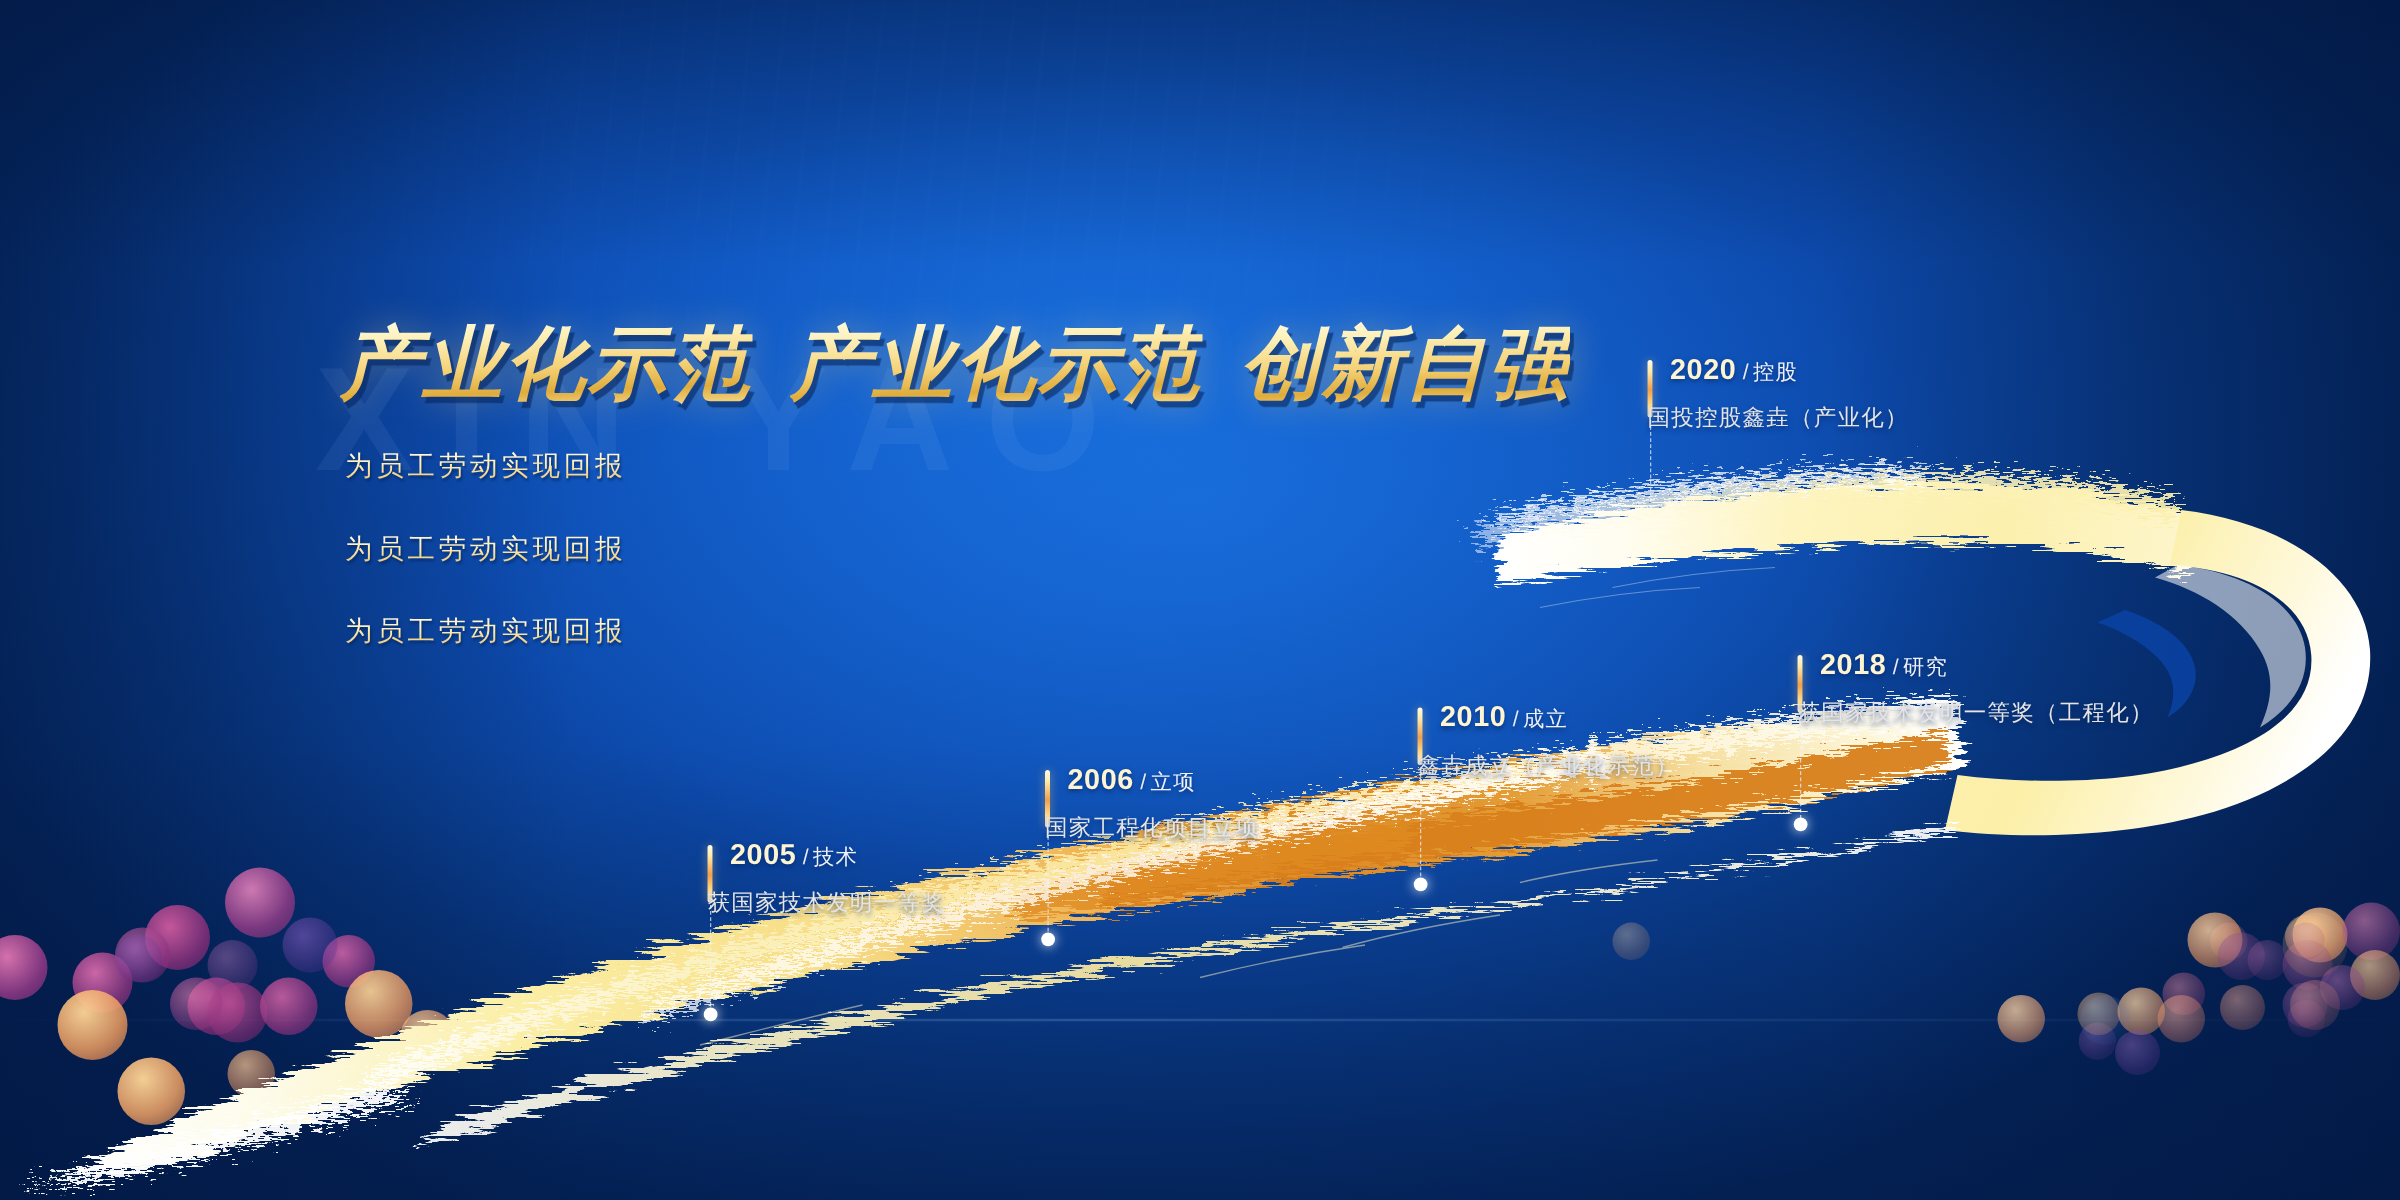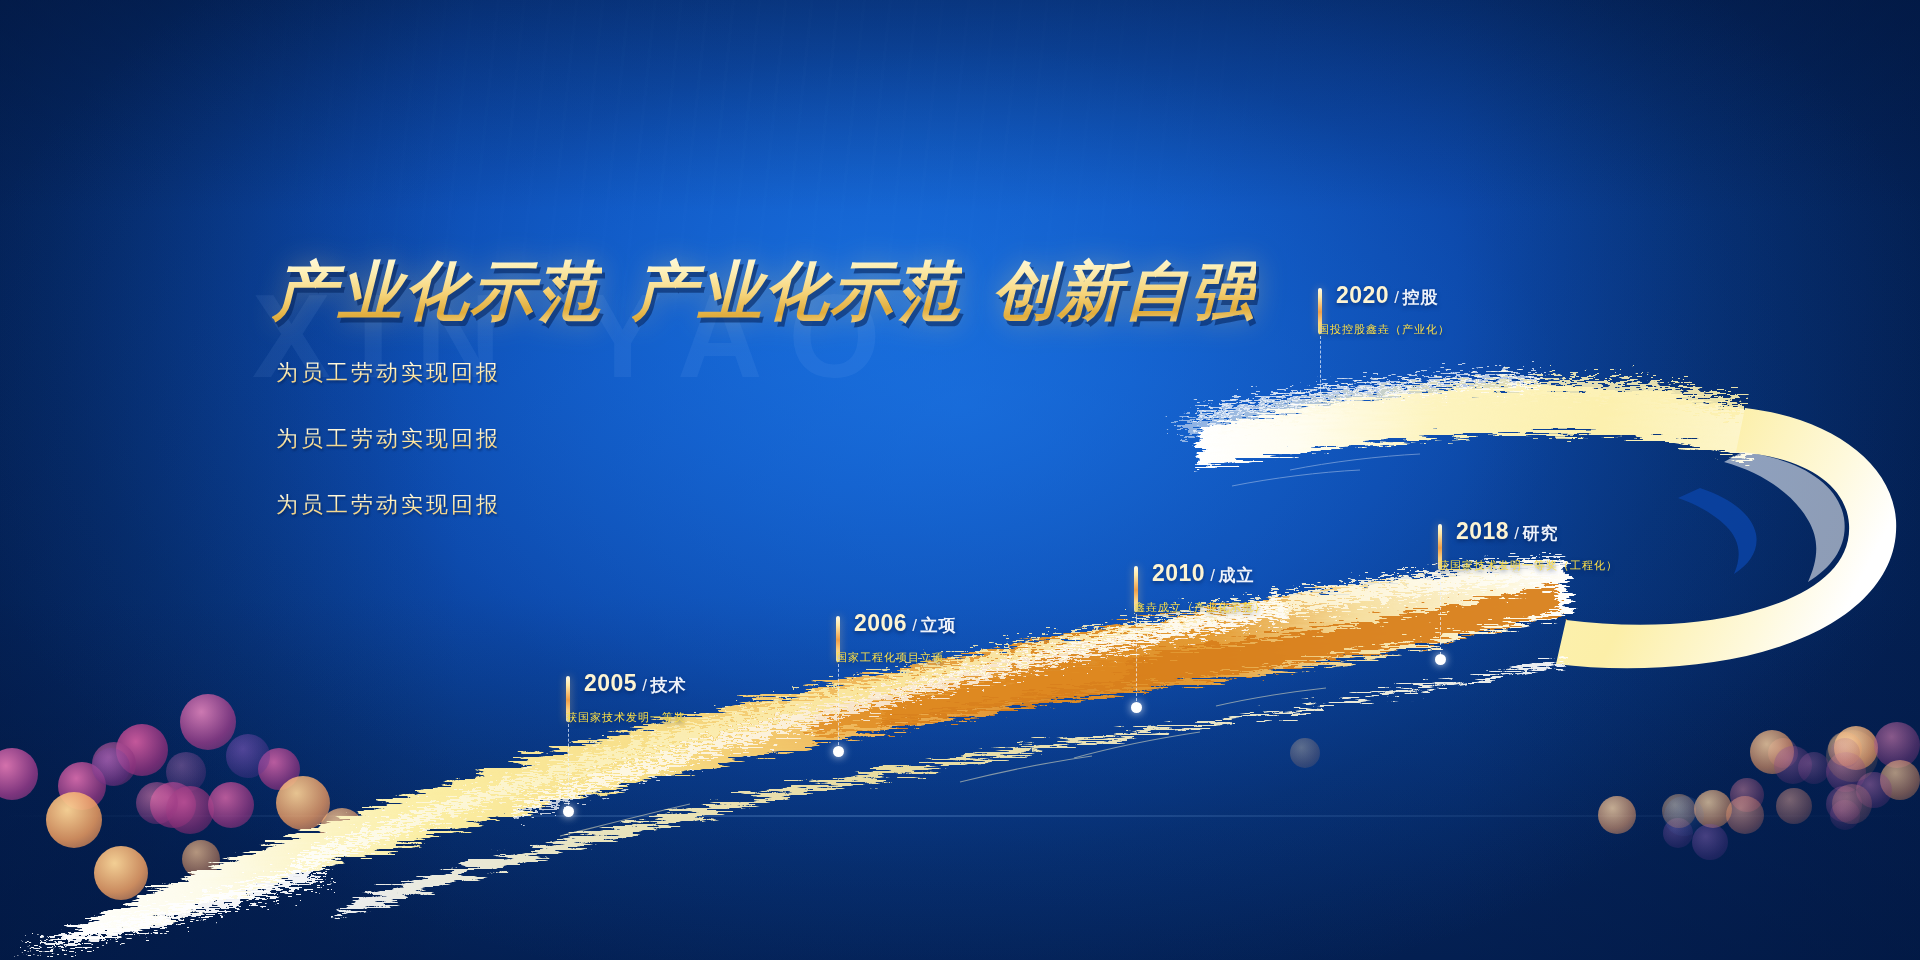--- a/index.html
+++ b/index.html
@@ -73,23 +73,23 @@
 
   
   .tl-item{position:absolute;}
   .tl-bar{position:absolute;left:0;top:0;width:4px;height:46px;border-radius:2px;
     background:linear-gradient(180deg,#fffbe8 0%,#ffe9a8 20%,#f0a04a 52%,#ffd98a 78%,#fffbe8 100%);
     box-shadow:0 0 8px rgba(255,210,130,.45);}
   .tl-year{position:absolute;left:18px;top:-6px;white-space:nowrap;
     font-size:23px;font-weight:700;color:#fdf4d2;letter-spacing:.5px;
     text-shadow:0 2px 4px rgba(3,30,84,.6);}
   .tl-year .sep{font-weight:400;font-size:17px;color:#e9edf6;margin-left:5px;}
-  .tl-year .tag{font-weight:700;font-size:17px;color:#eef2fa;margin-left:3px;letter-spacing:1px;}
+  .tl-year .tag{font-weight:400;font-size:17px;color:#eef2fa;margin-left:3px;letter-spacing:1px;}
   .tl-desc{position:absolute;left:0;top:34px;white-space:nowrap;
-    font-size:11px;color:#fde047;letter-spacing:1px;
+    font-size:18px;color:#e5e5e5;letter-spacing:1px;
     text-shadow:0 2px 4px rgba(3,30,84,.6);}
   .tl-lead{position:absolute;width:0;border-left:1px dashed rgba(236,243,255,.72);}
   .tl-dot{position:absolute;width:11px;height:11px;border-radius:50%;background:#ffffff;
     box-shadow:0 0 9px rgba(255,255,255,.85);}
 </style>
 </head>
 <body>
 
 <div id="stage">
 

